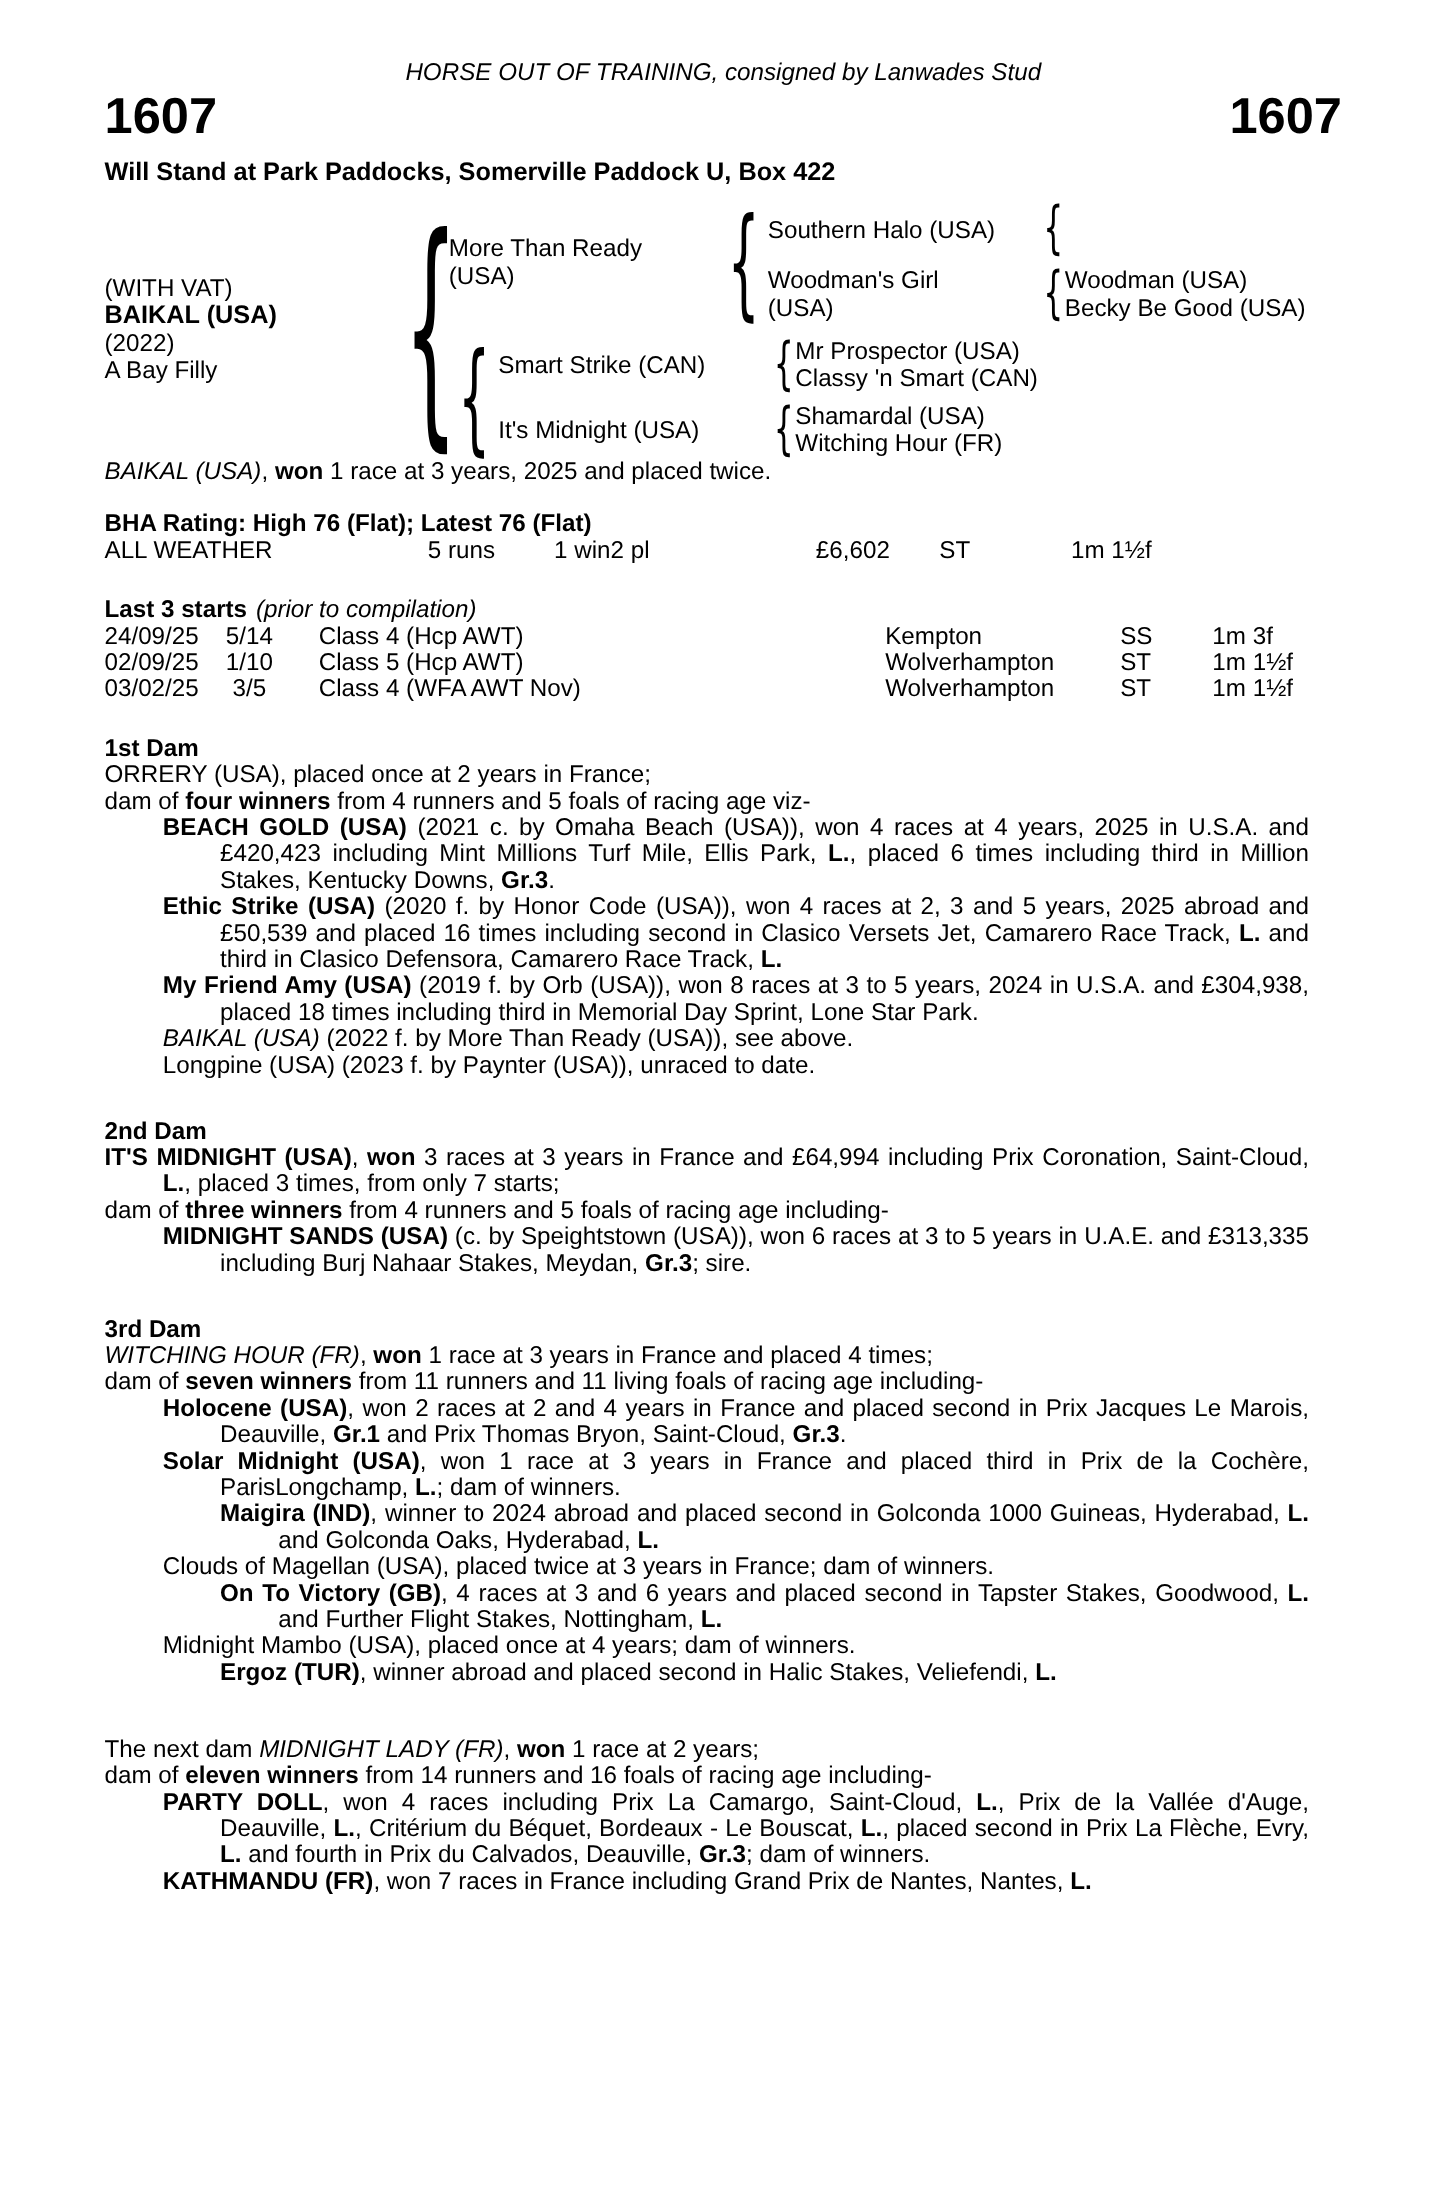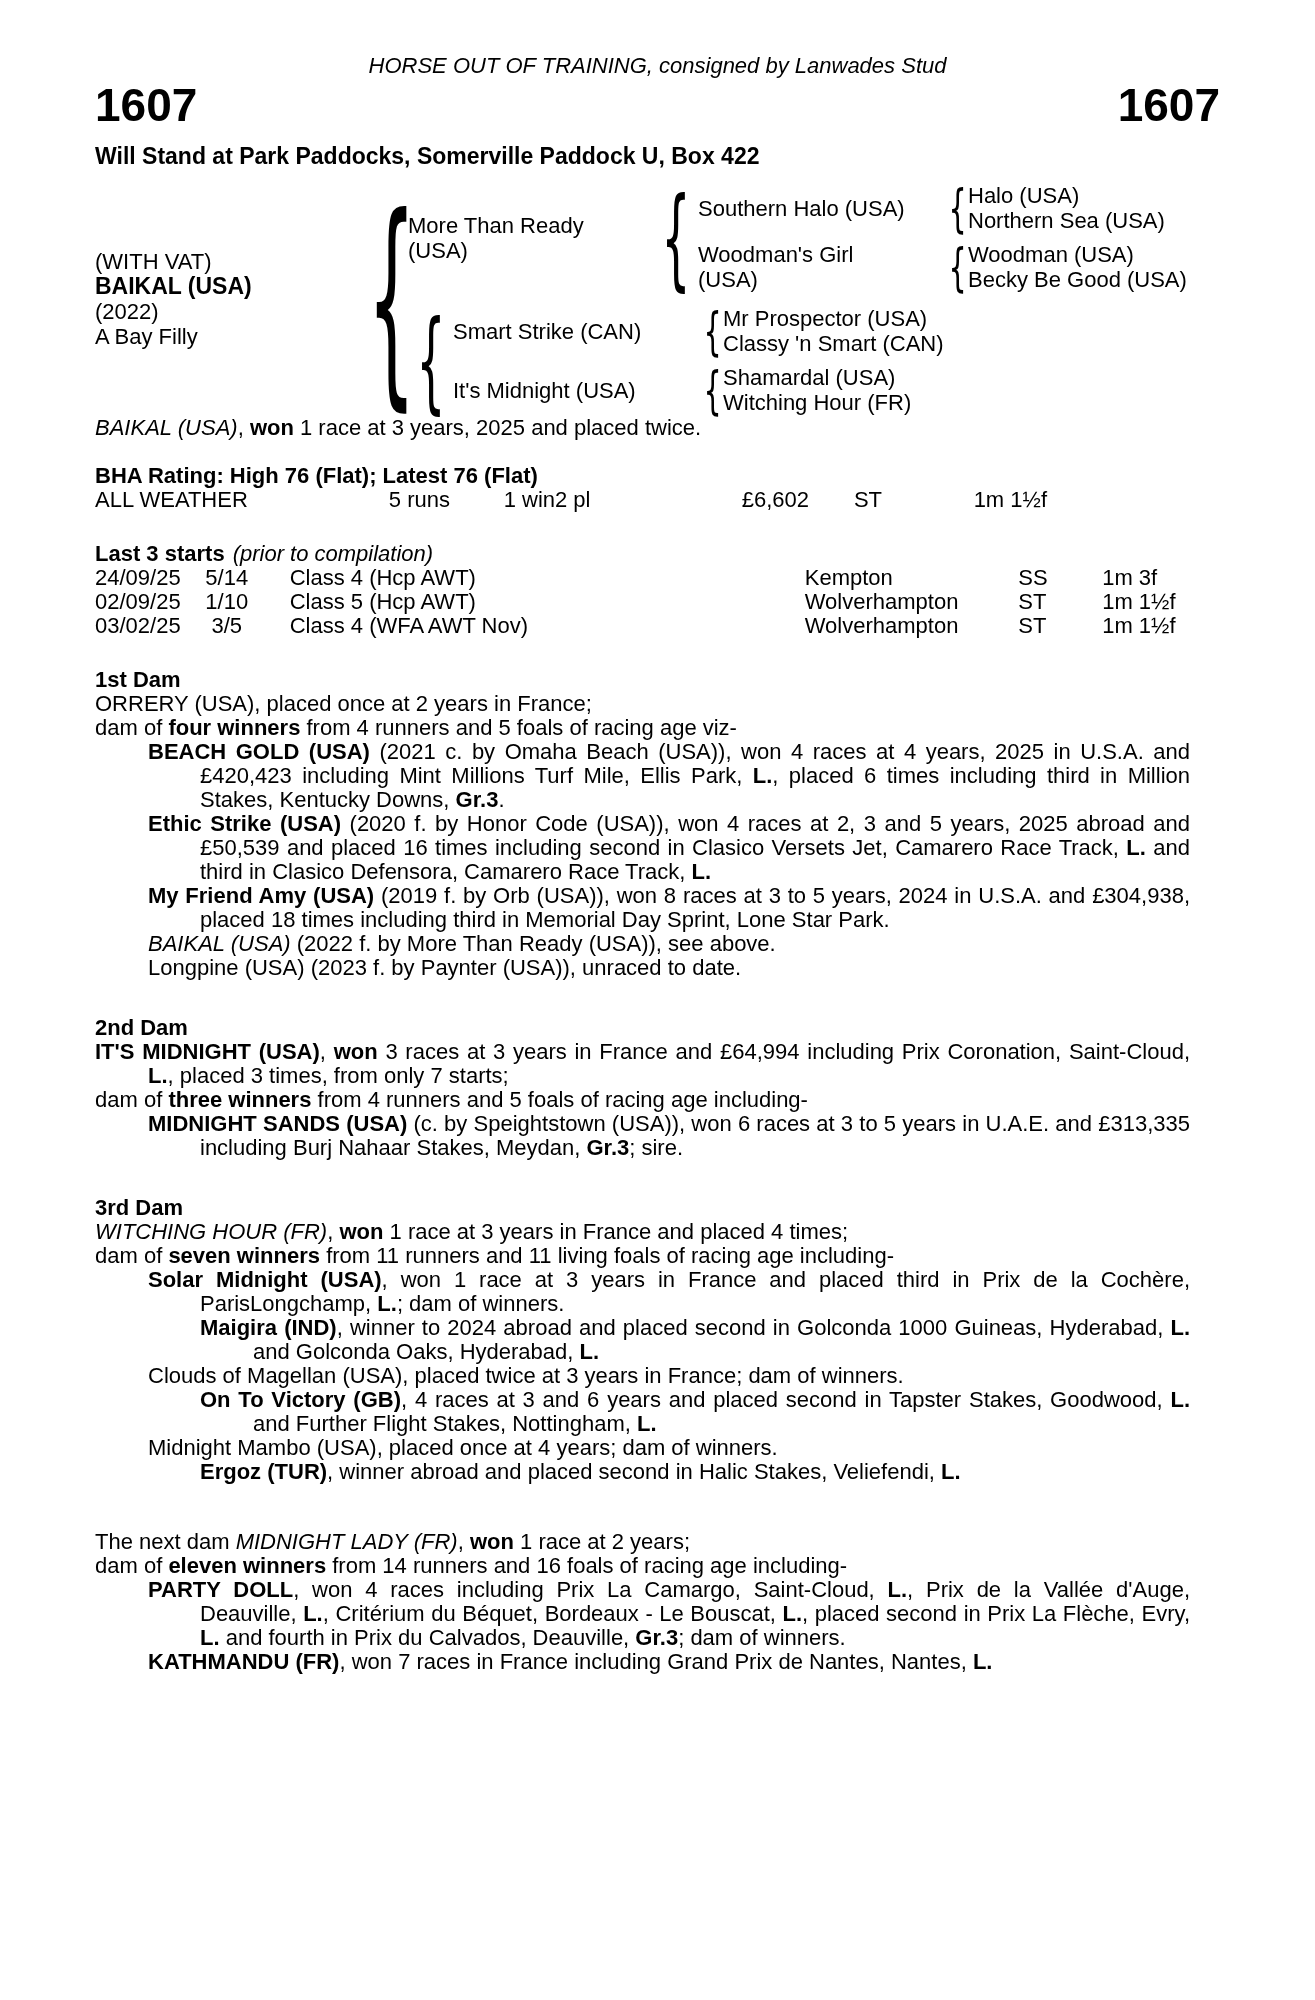--- a/index.html
+++ b/index.html
@@ -104,24 +104,20 @@
           </div>
         <div class="g3col">
           <div class="g3group">
             <div class="g3cell">
               <div>Southern Halo (USA)</div>
               <div></div>
             </div>
             <div class="bracecol smallcol">
                 <span class="brace small">{</span>
               </div>
-            <div class="g4col">
-              <div>Halo (USA)</div>
-              <div>Northern Sea (USA)</div>
-            </div>
           </div>
           <div class="g3group">
             <div class="g3cell">
               <div>Woodman's Girl</div>
               <div>(USA)</div>
             </div>
             <div class="bracecol smallcol">
                 <span class="brace small">{</span>
               </div>
             <div class="g4col">
@@ -229,20 +225,21 @@
       <div class="sec-heading">2nd Dam</div>
       <p class="para ind0"><span class="b">IT'S MIDNIGHT (USA)</span><span>, </span><span class="b">won</span><span> 3 races at 3 years in France and £64,994 including Prix Coronation, Saint-Cloud, </span><span class="b">L.</span><span>, placed 3 times, from only 7 starts;</span></p>
       <p class="para ind0"><span>dam of </span><span class="b">three winners</span><span> from 4 runners and 5 foals of racing age including-</span></p>
       <p class="para ind1"><span class="b">MIDNIGHT SANDS (USA)</span><span> (c. by Speightstown (USA)), won 6 races at 3 to 5 years in U.A.E. and £313,335 including Burj Nahaar Stakes, Meydan, </span><span class="b">Gr.3</span><span>; sire.</span></p>
     </div>
 
     <div class="section">
       <div class="sec-heading">3rd Dam</div>
       <p class="para ind0"><span class="i">WITCHING HOUR (FR)</span><span>, </span><span class="b">won</span><span> 1 race at 3 years in France and placed 4 times;</span></p>
       <p class="para ind0"><span>dam of </span><span class="b">seven winners</span><span> from 11 runners and 11 living foals of racing age including-</span></p>
+      <p class="para ind1"><span class="b">Holocene (USA)</span><span>, won 2 races at 2 and 4 years in France and placed second in Prix Jacques Le Marois, Deauville, </span><span class="b">Gr.1</span><span> and Prix Thomas Bryon, Saint-Cloud, </span><span class="b">Gr.3</span><span>.</span></p>
       <p class="para ind1"><span class="b">Solar Midnight (USA)</span><span>, won 1 race at 3 years in France and placed third in Prix de la Cochère, ParisLongchamp, </span><span class="b">L.</span><span>; dam of winners.</span></p>
       <p class="para ind2"><span class="b">Maigira (IND)</span><span>, winner to 2024 abroad and placed second in Golconda 1000 Guineas, Hyderabad, </span><span class="b">L.</span><span> and Golconda Oaks, Hyderabad, </span><span class="b">L.</span></p>
       <p class="para ind1"><span>Clouds of Magellan (USA), placed twice at 3 years in France; dam of winners.</span></p>
       <p class="para ind2"><span class="b">On To Victory (GB)</span><span>, 4 races at 3 and 6 years and placed second in Tapster Stakes, Goodwood, </span><span class="b">L.</span><span> and Further Flight Stakes, Nottingham, </span><span class="b">L.</span></p>
       <p class="para ind1"><span>Midnight Mambo (USA), placed once at 4 years; dam of winners.</span></p>
       <p class="para ind2"><span class="b">Ergoz (TUR)</span><span>, winner abroad and placed second in Halic Stakes, Veliefendi, </span><span class="b">L.</span></p>
     </div>
 
     <div class="section nextdam">
       <p class="para ind0"><span>The next dam </span><span class="i">MIDNIGHT LADY (FR)</span><span>, </span><span class="b">won</span><span> 1 race at 2 years;</span></p>

